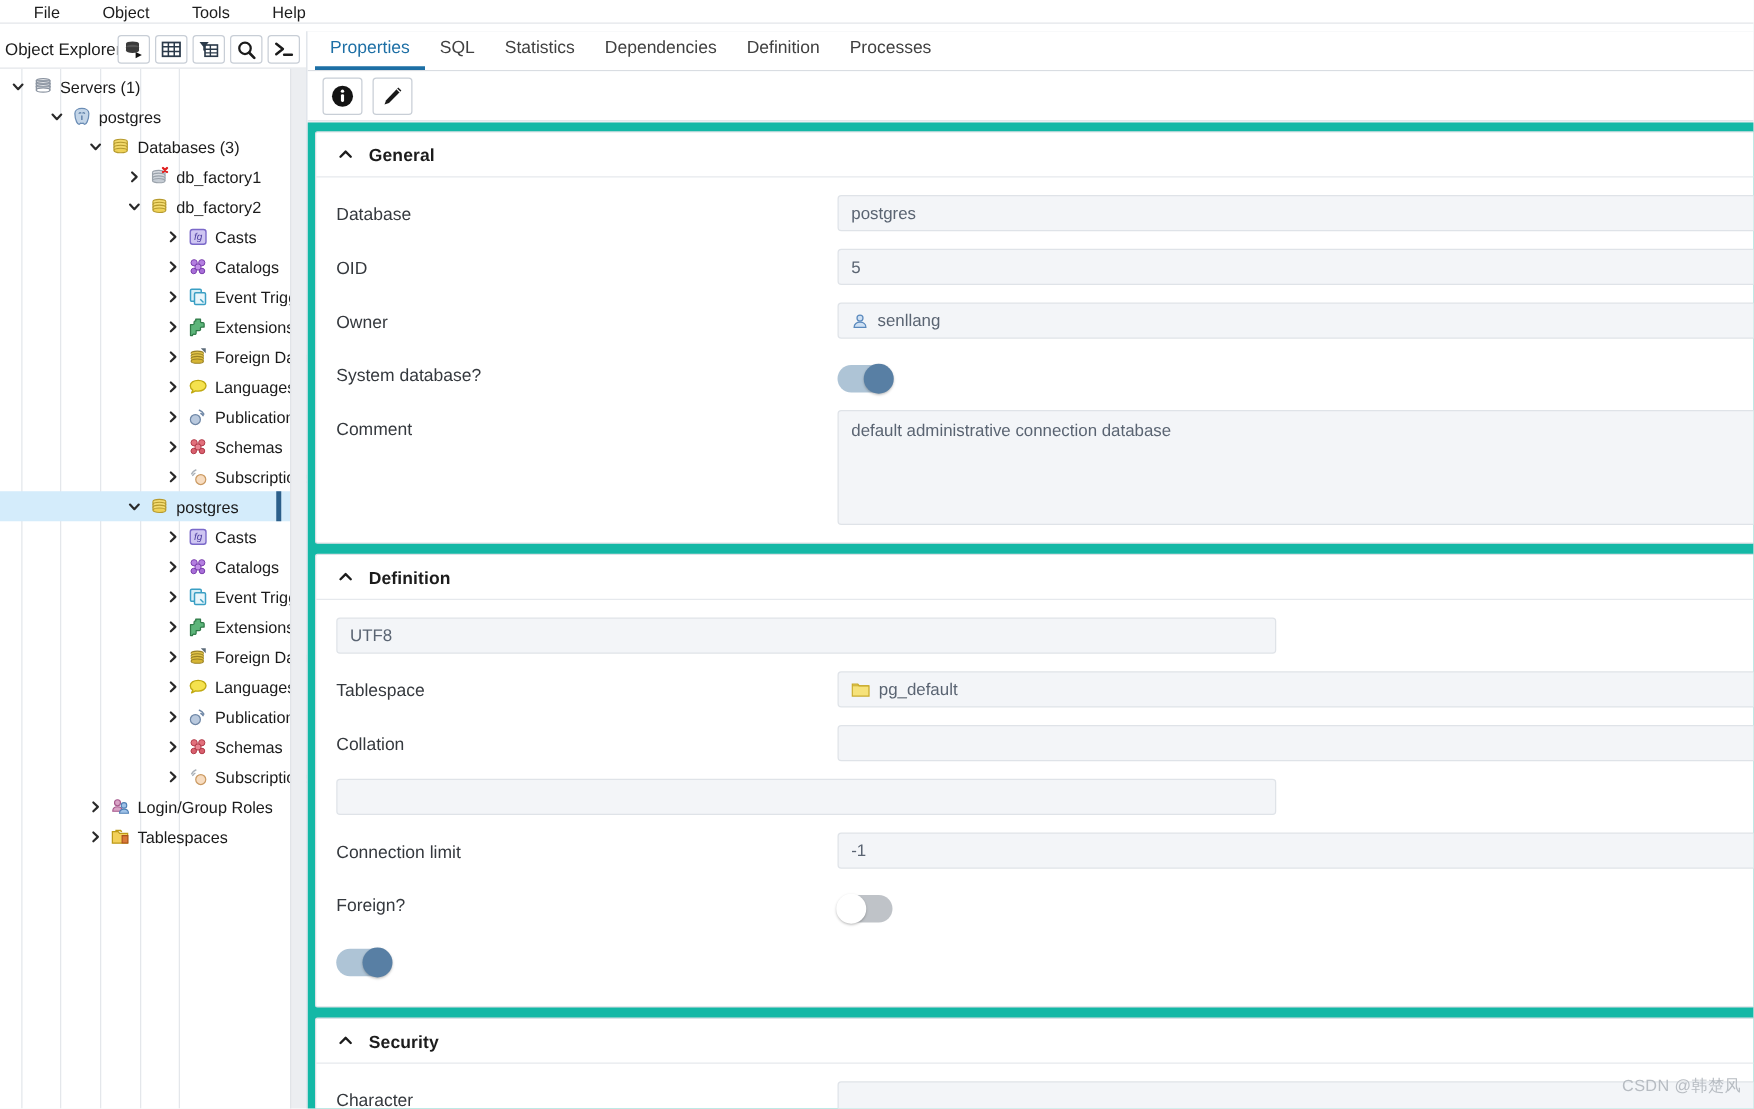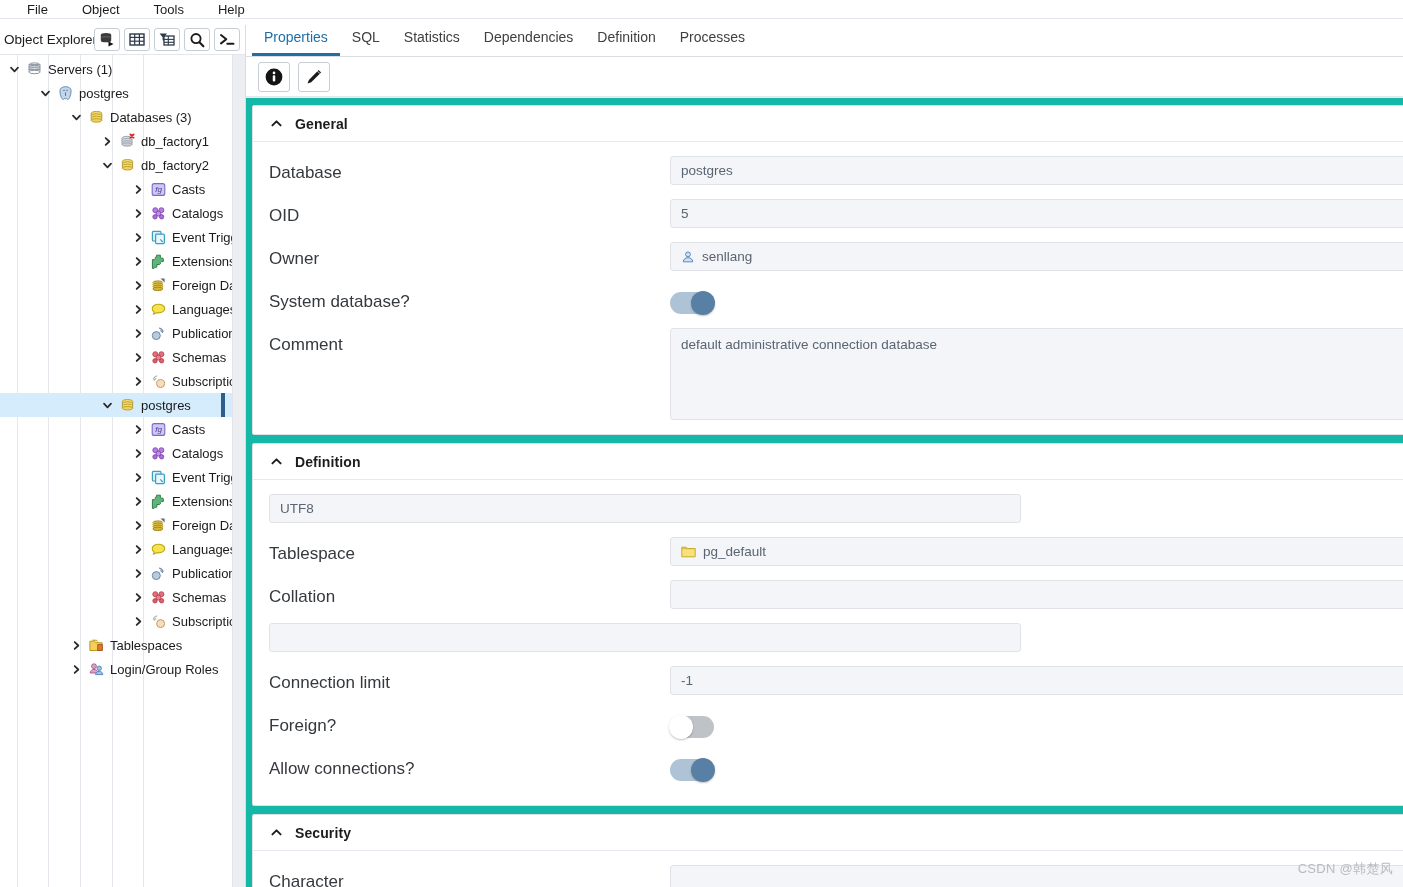--- a/index.html
+++ b/index.html
@@ -110,21 +110,21 @@
   .card-head {
     height: 36px; display: flex; align-items: center;
     border-bottom: 1px solid #e6e9ed; padding-left: 16px; gap: 12px;
   }
   .chev { width: 14px; height: 14px; display: flex; align-items: center; justify-content: center; cursor: pointer; }
   .card-title { font-size: 14px; font-weight: bold; color: #1c1c1c; letter-spacing: .1px; }
   .card-body { padding: 10px 0 14px 0; }
 
   .row { display: flex; align-items: flex-start; min-height: 43px; padding: 0 0 0 16px; }
   .row-label {
-    width: 401px; flex: none; font-size: 17px; color: #35393e;
+    width: 401px; flex: none; font-size: 14px; color: #35393e;
     padding-top: 11px; line-height: 1.2;
   }
   .row-ctrl { flex: 1; padding-top: 4px; }
 
   .inp {
     height: 29px; background: #f3f5f8; border: 1px solid #dfe3e8; border-radius: 3px;
     display: flex; align-items: center; padding: 0 10px; font-size: 13.5px;
     color: #5a6472; width: 752px; cursor: text;
   }
   .inp .val-icon { margin-right: 7px; display: flex; align-items: center; flex: none; }
@@ -609,42 +609,42 @@
             <span class="nlabel">Subscriptions</span>
           </div>
           <div class="node">
             <span class="caret" style="margin-left: 68px;">
               <svg width="11" height="11" viewBox="0 0 12 12">
                 <path d="M4 2.2 L8 6 L4 9.8" fill="none" stroke="#2a2a2a" stroke-width="1.9" stroke-linecap="round" stroke-linejoin="round"></path>
               </svg>
             </span>
             <span style="display: flex; align-items: center; flex: 0 0 auto; margin-left: 4px;">
               <svg class="nicon" viewBox="0 0 17 17">
-                <path d="M1.9 4.2h4.6l1.2 1.5h6.4v7.8H1.9z" fill="#f2d05a" stroke="#bd9a19" stroke-width="1"></path>
-                <path d="M4.3 3.2h4.2l1 1.3" fill="#e6c04a" stroke="#bd9a19" stroke-width="1"></path>
-                <path d="M9.7 7.5h4.6v5.9H9.7z" fill="#d9793a" stroke="#a9511c" stroke-width="0.9"></path>
-              </svg>
-            </span>
-            <span class="nlabel">Tablespaces</span>
-          </div>
-          <div class="node">
-            <span class="caret" style="margin-left: 68px;">
-              <svg width="11" height="11" viewBox="0 0 12 12">
-                <path d="M4 2.2 L8 6 L4 9.8" fill="none" stroke="#2a2a2a" stroke-width="1.9" stroke-linecap="round" stroke-linejoin="round"></path>
-              </svg>
-            </span>
-            <span style="display: flex; align-items: center; flex: 0 0 auto; margin-left: 4px;">
-              <svg class="nicon" viewBox="0 0 17 17">
                 <circle cx="6" cy="5.2" r="2.4" fill="#d9a4c6" stroke="#a6578c" stroke-width="0.9"></circle>
                 <path d="M2.2 12c0-2.2 1.7-3.6 3.8-3.6s3.8 1.4 3.8 3.6z" fill="#d9a4c6" stroke="#a6578c" stroke-width="0.9"></path>
                 <circle cx="11.2" cy="7.3" r="2.2" fill="#9fc2e8" stroke="#4f7fb5" stroke-width="0.9"></circle>
                 <path d="M7.6 13.6c0-2 1.6-3.3 3.6-3.3s3.6 1.3 3.6 3.3z" fill="#9fc2e8" stroke="#4f7fb5" stroke-width="0.9"></path>
               </svg>
             </span>
             <span class="nlabel">Login/Group Roles</span>
+          </div>
+          <div class="node">
+            <span class="caret" style="margin-left: 68px;">
+              <svg width="11" height="11" viewBox="0 0 12 12">
+                <path d="M4 2.2 L8 6 L4 9.8" fill="none" stroke="#2a2a2a" stroke-width="1.9" stroke-linecap="round" stroke-linejoin="round"></path>
+              </svg>
+            </span>
+            <span style="display: flex; align-items: center; flex: 0 0 auto; margin-left: 4px;">
+              <svg class="nicon" viewBox="0 0 17 17">
+                <path d="M1.9 4.2h4.6l1.2 1.5h6.4v7.8H1.9z" fill="#f2d05a" stroke="#bd9a19" stroke-width="1"></path>
+                <path d="M4.3 3.2h4.2l1 1.3" fill="#e6c04a" stroke="#bd9a19" stroke-width="1"></path>
+                <path d="M9.7 7.5h4.6v5.9H9.7z" fill="#d9793a" stroke="#a9511c" stroke-width="0.9"></path>
+              </svg>
+            </span>
+            <span class="nlabel">Tablespaces</span>
           </div>
         </div>
     </div>
     <div class="side-scroll"></div>
   </div>
 
   <div class="main">
     <div class="tabbar" id="tabbar">
         <div class="tab active">Properties</div>
         <div class="tab">SQL</div>
@@ -784,21 +784,20 @@
               </div>
               <div class="row">
                 <div class="row-label">Foreign?</div>
                 <div class="row-ctrl">
                   <div class="toggle off">
                     <span class="knob"></span>
                   </div>
                 </div>
               </div>
               <div class="row">
-                <div class="row-label">Allow connections?</div>
                 <div class="row-ctrl">
                   <div class="toggle on">
                     <span class="knob"></span>
                   </div>
                 </div>
               </div>
             </div>
           </div>
           <div class="card">
             <div class="card-head">

